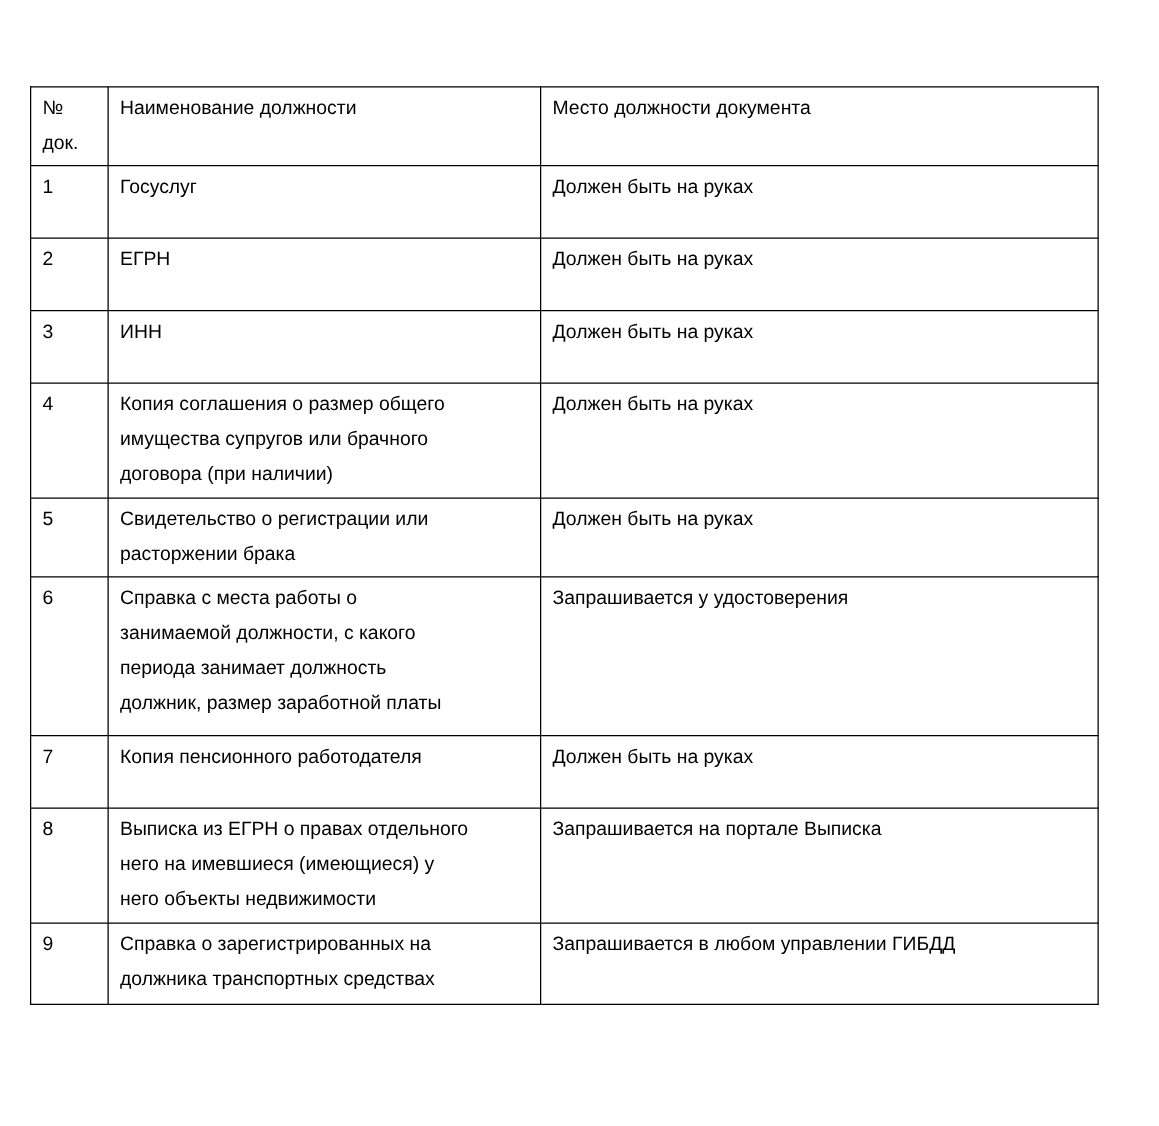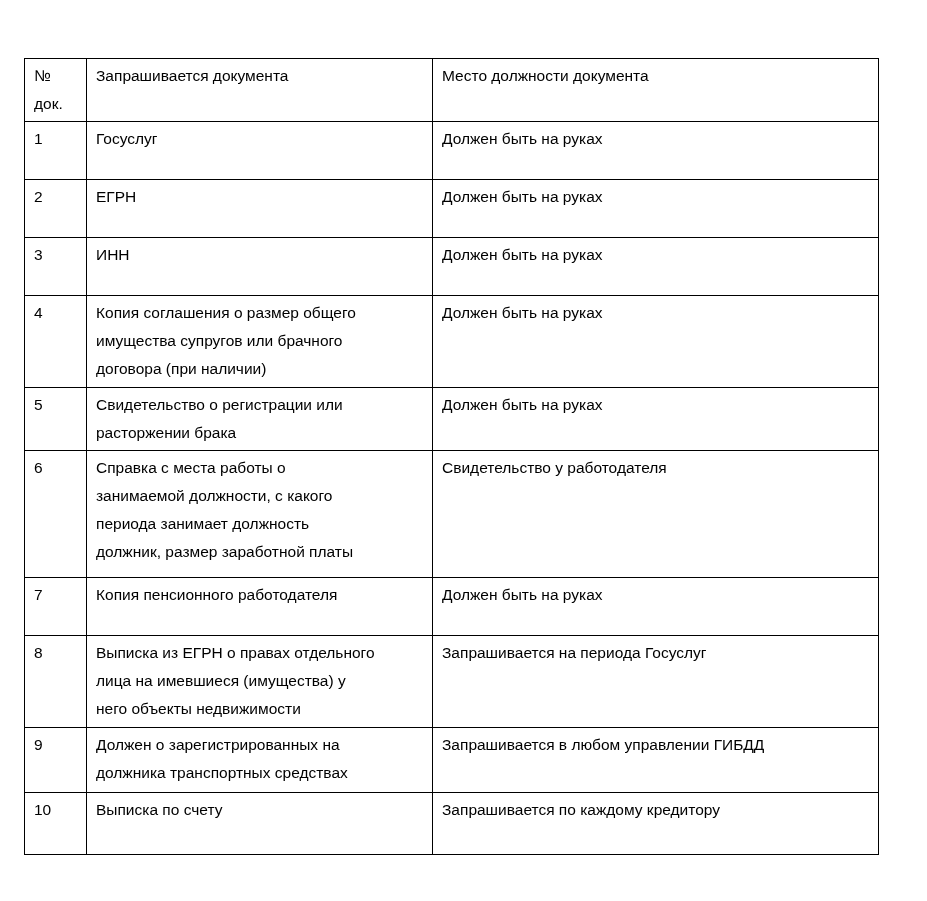--- a/index.html
+++ b/index.html
@@ -12,21 +12,21 @@
   .page {
     position: relative;
     width: 927px;
     height: 901px;
     background: #ffffff;
     overflow: hidden;
   }
   table.doc-table {
     position: absolute;
     left: 24px;
-    top: 58px;
+    top: 69px;
     width: 854px;
     table-layout: fixed;
     border-collapse: collapse;
   }
   .doc-table th, .doc-table td {
     border: 1px solid #000000;
     vertical-align: top;
     text-align: left;
     padding: 3px 8px 3px 9px;
     font-size: 15.5px;
@@ -49,21 +49,21 @@
 <div class="page">
   <table class="doc-table">
     <colgroup>
       <col style="width:62px">
       <col style="width:346px">
       <col style="width:446px">
     </colgroup>
     <thead>
       <tr>
         <th>№ док.</th>
-        <th>Запрашивается документа</th>
+        <th>Наименование должности</th>
         <th>Место должности документа</th>
       </tr>
     </thead>
     <tbody>
   <tr>
     <td>1</td>
     <td>Госуслуг</td>
     <td>Должен быть на руках</td>
   </tr>
 
@@ -93,44 +93,39 @@
 расторжении брака</td>
     <td>Должен быть на руках</td>
   </tr>
 
   <tr>
     <td>6</td>
     <td>Справка с места работы о
 занимаемой должности, с какого
 периода занимает должность
 должник, размер заработной платы</td>
-    <td>Свидетельство у работодателя</td>
+    <td>Запрашивается у удостоверения</td>
   </tr>
 
   <tr>
     <td>7</td>
     <td>Копия пенсионного работодателя</td>
     <td>Должен быть на руках</td>
   </tr>
 
   <tr>
     <td>8</td>
     <td>Выписка из ЕГРН о правах отдельного
-лица на имевшиеся (имущества) у
+него на имевшиеся (имеющиеся) у
 него объекты недвижимости</td>
-    <td>Запрашивается на периода Госуслуг</td>
+    <td>Запрашивается на портале Выписка</td>
   </tr>
 
   <tr>
     <td>9</td>
-    <td>Должен о зарегистрированных на
+    <td>Справка о зарегистрированных на
 должника транспортных средствах</td>
     <td>Запрашивается в любом управлении ГИБДД</td>
   </tr>
 
-  <tr>
-    <td>10</td>
-    <td>Выписка по счету</td>
-    <td>Запрашивается по каждому кредитору</td>
-  </tr>
 </tbody>
   </table>
 </div>
 
 </body></html>

